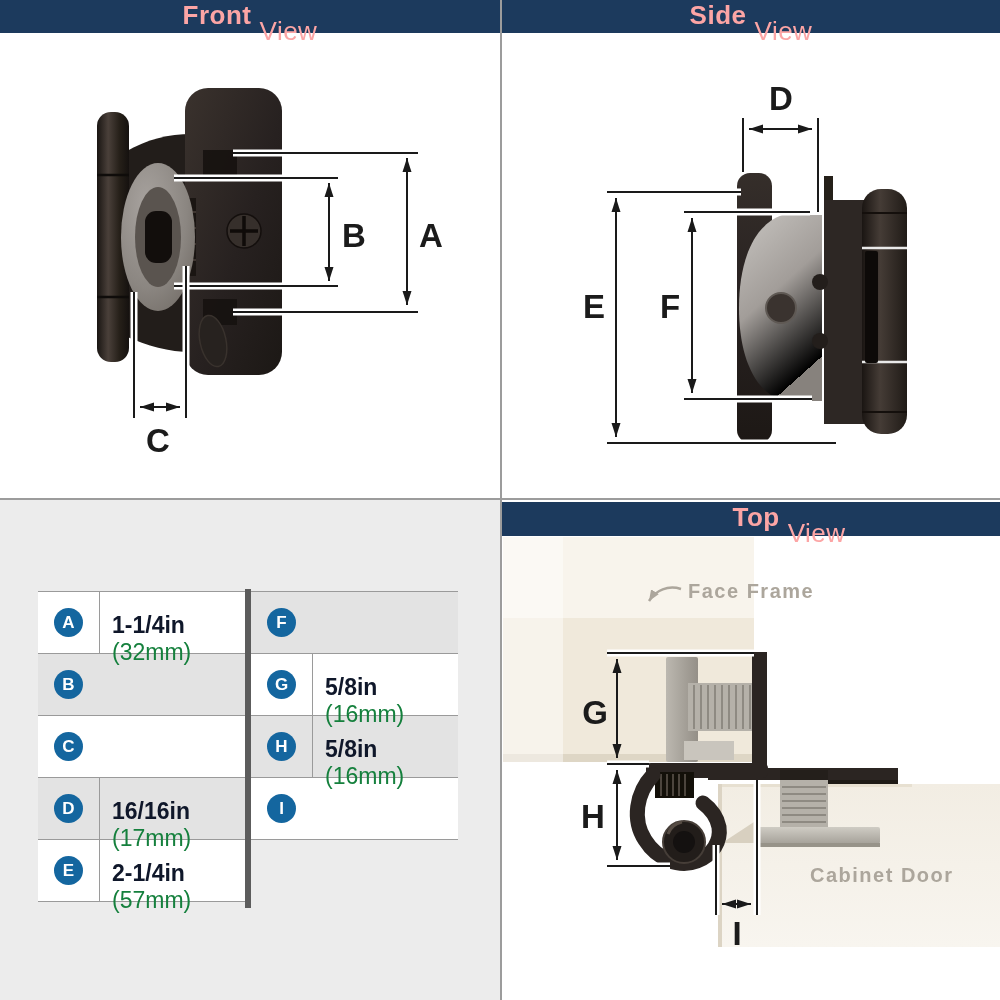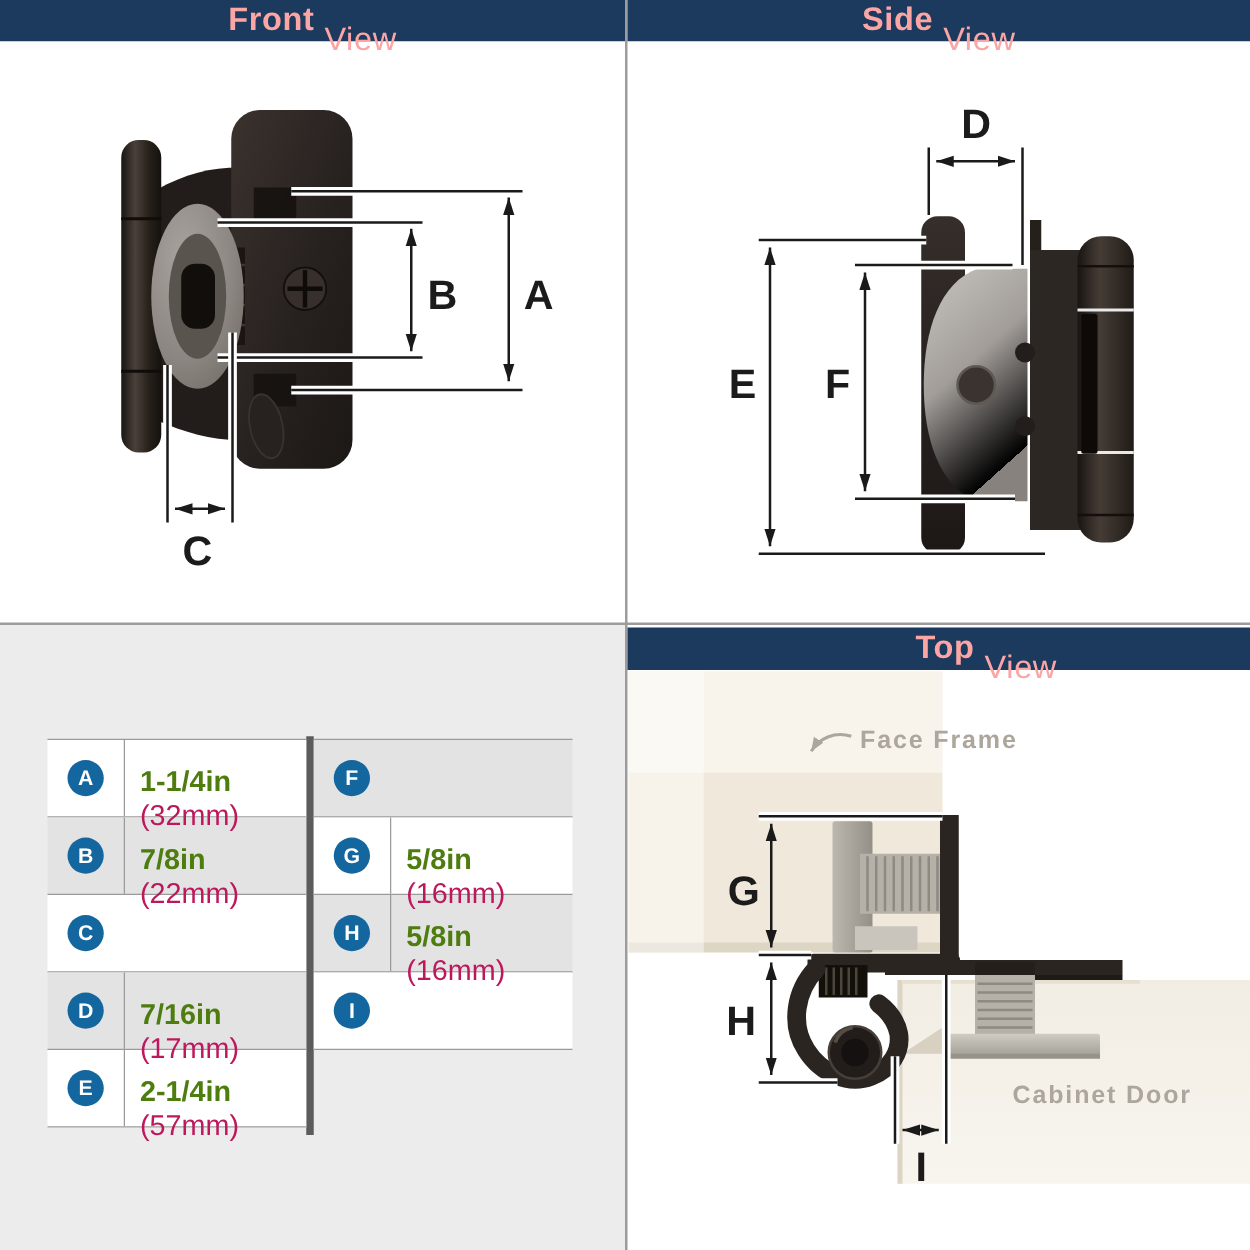--- a/index.html
+++ b/index.html
@@ -38,22 +38,22 @@
   #table-left{left:38px;}
   #table-right{left:251px;}
   .tdivider{position:absolute;left:245px;top:589px;width:6px;height:319px;background:#5c5c5c;}
   .row{height:62px;display:flex;background:#fff;border-bottom:1px solid #9a9a9a;}
   .row.alt{background:var(--rowalt);}
   .cell-letter{width:61px;display:flex;align-items:center;justify-content:center;}
   .badge{width:29px;height:29px;border-radius:50%;background:var(--badge);color:#fff;
     font-weight:bold;font-size:17px;display:flex;align-items:center;justify-content:center;}
   .cell-value{flex:1;border-left:1px solid #9a9a9a;padding-left:12px;
     display:flex;flex-direction:column;justify-content:center;}
-  .v-in{font-weight:bold;font-size:23px;color:#4d7c0f;line-height:27px;margin-top:32px;}
-  .v-mm{font-weight:normal;font-size:23px;color:#be185d;line-height:27px;}
+  .v-in{font-weight:bold;font-size:23px;color:#0f172a;line-height:27px;margin-top:32px;}
+  .v-mm{font-weight:normal;font-size:23px;color:#15803d;line-height:27px;}
 </style>
 </head>
 <body>
 
 <div id="stage">
 
   <div class="quad-bg"></div>
   <div class="hline"></div>
   <div class="vline"></div>
 
@@ -335,36 +335,32 @@
         </div>
       <div class="cell-value">
           <span class="v-in">1-1/4in</span>
           <span class="v-mm">(32mm)</span>
         </div>
     </div>
     <div class="row alt">
       <div class="cell-letter">
           <div class="badge">B</div>
         </div>
+    </div>
+    <div class="row">
+      <div class="cell-letter">
+          <div class="badge">C</div>
+        </div>
+    </div>
+    <div class="row alt">
+      <div class="cell-letter">
+          <div class="badge">D</div>
+        </div>
       <div class="cell-value">
-          <span class="v-in">7/8in</span>
-          <span class="v-mm">(22mm)</span>
-        </div>
-    </div>
-    <div class="row">
-      <div class="cell-letter">
-          <div class="badge">C</div>
-        </div>
-    </div>
-    <div class="row alt">
-      <div class="cell-letter">
-          <div class="badge">D</div>
-        </div>
-      <div class="cell-value">
-          <span class="v-in">7/16in</span>
+          <span class="v-in">16/16in</span>
           <span class="v-mm">(17mm)</span>
         </div>
     </div>
     <div class="row">
       <div class="cell-letter">
           <div class="badge">E</div>
         </div>
       <div class="cell-value">
           <span class="v-in">2-1/4in</span>
           <span class="v-mm">(57mm)</span>

